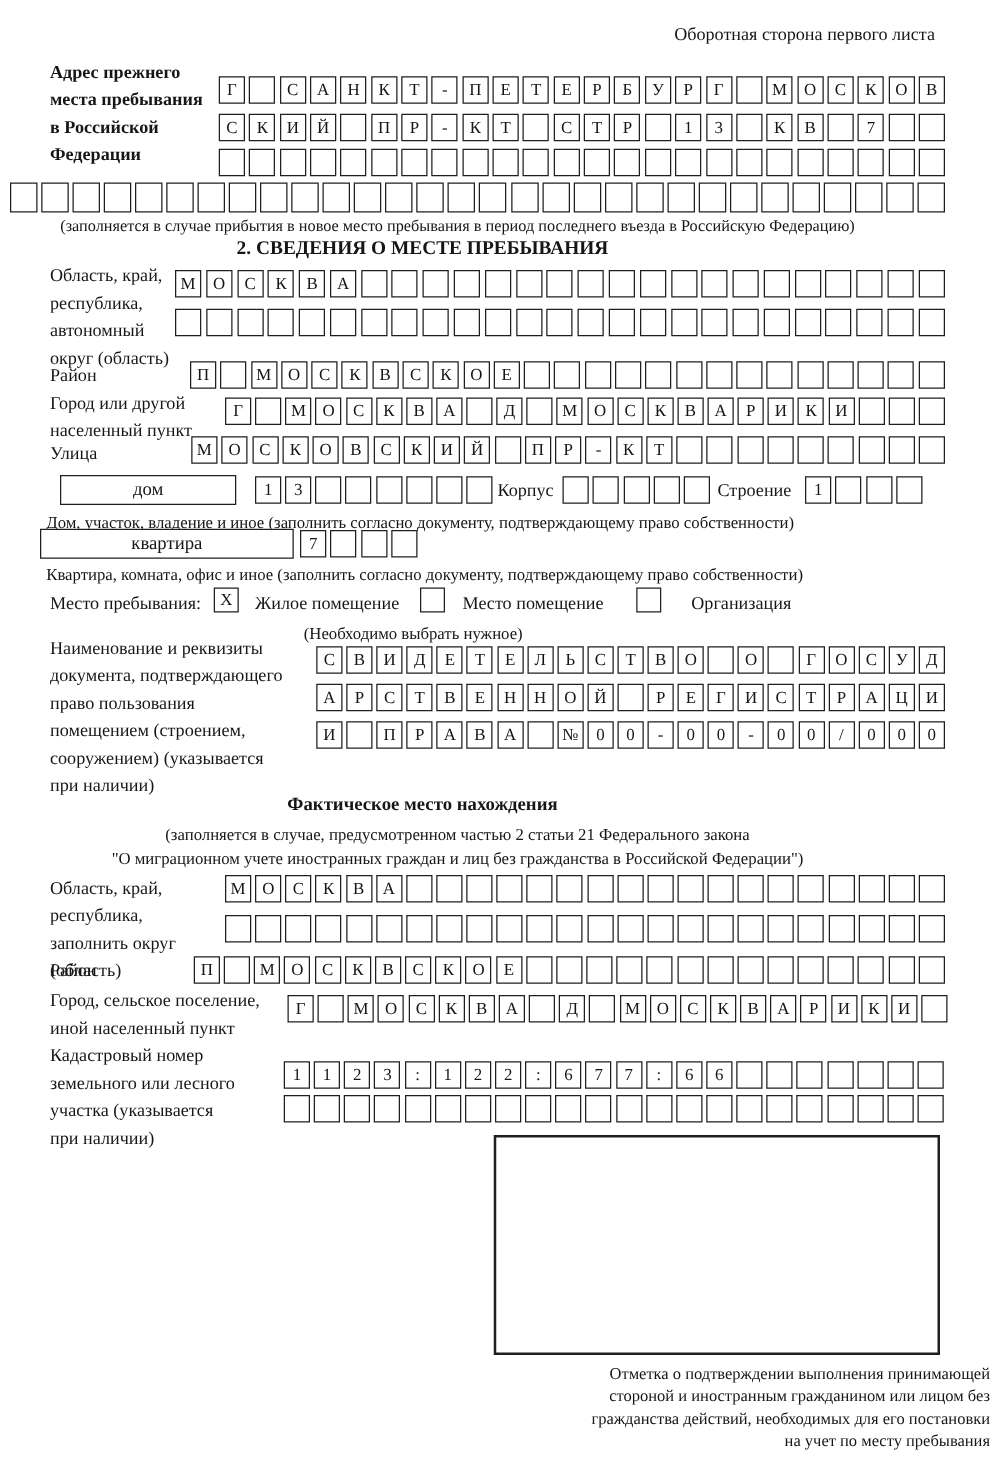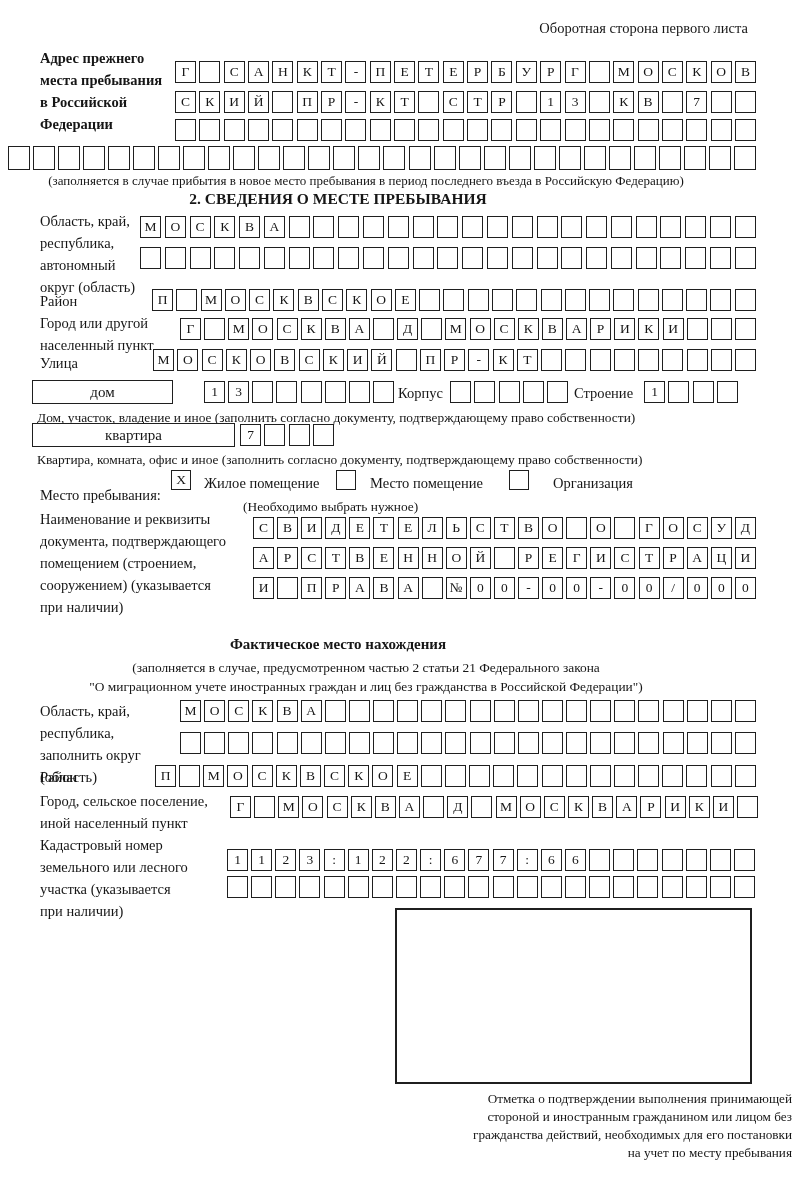--- a/index.html
+++ b/index.html
@@ -302,21 +302,21 @@
       <div class="cell"></div>
       <div class="cell"></div>
       <div class="cell"></div>
       <div class="cell"></div>
       <div class="cell"></div>
       <div class="cell"></div>
       <div class="cell"></div>
       <div class="cell"></div>
     </div>
 
-  <div class="lbox" style="left:32px;top:380px;width:141px;">дом</div>
+  <div class="lbox" style="left:48px;top:380px;width:141px;">дом</div>
   <div class="cellrow" style="left:204px;top:381px;width:190px;">
       <div class="cell">1</div>
       <div class="cell">3</div>
       <div class="cell"></div>
       <div class="cell"></div>
       <div class="cell"></div>
       <div class="cell"></div>
       <div class="cell"></div>
       <div class="cell"></div>
     </div>
@@ -339,32 +339,33 @@
 
   <div class="lbox" style="left:32px;top:423px;width:203px;">квартира</div>
   <div class="cellrow" style="left:240px;top:424px;width:94px;">
       <div class="cell">7</div>
       <div class="cell"></div>
       <div class="cell"></div>
       <div class="cell"></div>
     </div>
   <div class="cap" style="left:37px;top:452px;font-size:13.4px;">Квартира, комната, офис и иное (заполнить согласно документу, подтверждающему право собственности)</div>
 
-  <div class="lab" style="left:40px;top:484px;">Место пребывания:</div>
+  <div class="lab" style="left:40px;top:472px;">Место пребывания:</div>
   <div class="cb" style="left:171px;top:470px;">X</div>
   <div class="lab" style="left:204px;top:472px;">Жилое помещение</div>
   <div class="cb" style="left:336px;top:470px;"></div>
   <div class="lab" style="left:370px;top:472px;">Место помещение</div>
   <div class="cb" style="left:509px;top:470px;"></div>
   <div class="lab" style="left:553px;top:472px;">Организация</div>
   <div class="cap" style="left:243px;top:499px;font-size:13.4px;">(Необходимо выбрать нужное)</div>
 
   <div class="lab" style="left:40px;top:508px;">
       <div class="lline">Наименование и реквизиты</div>
       <div class="lline">документа, подтверждающего</div>
+      <div class="lline">право пользования</div>
       <div class="lline">помещением (строением,</div>
       <div class="lline">сооружением) (указывается</div>
       <div class="lline">при наличии)</div>
     </div>
   <div class="cellrow" style="left:253px;top:517px;width:503px;">
       <div class="cell">С</div>
       <div class="cell">В</div>
       <div class="cell">И</div>
       <div class="cell">Д</div>
       <div class="cell">Е</div>

